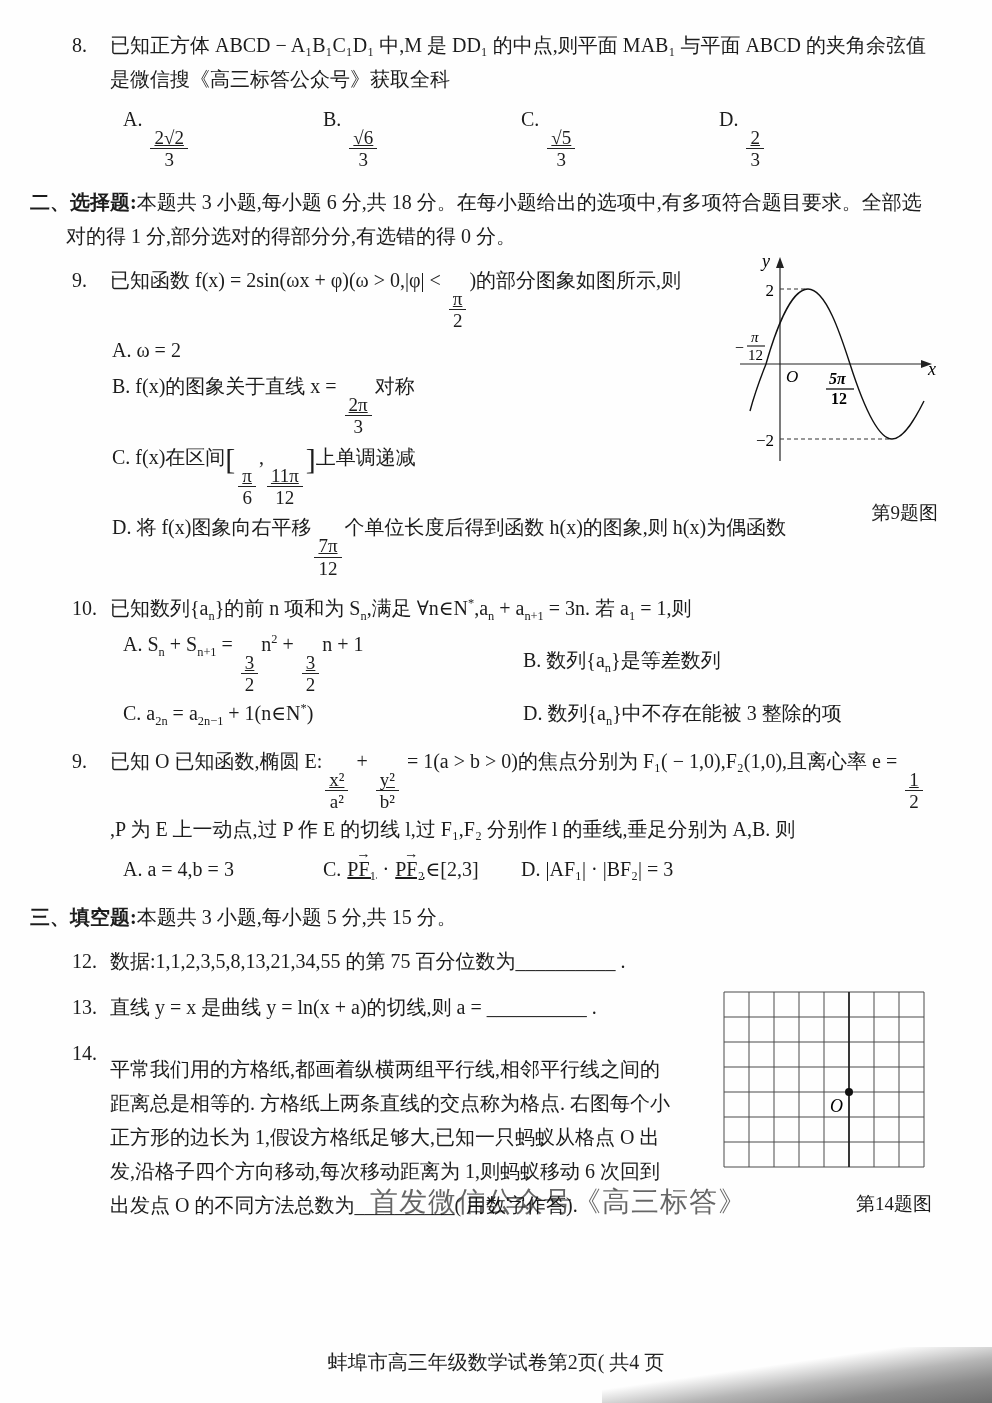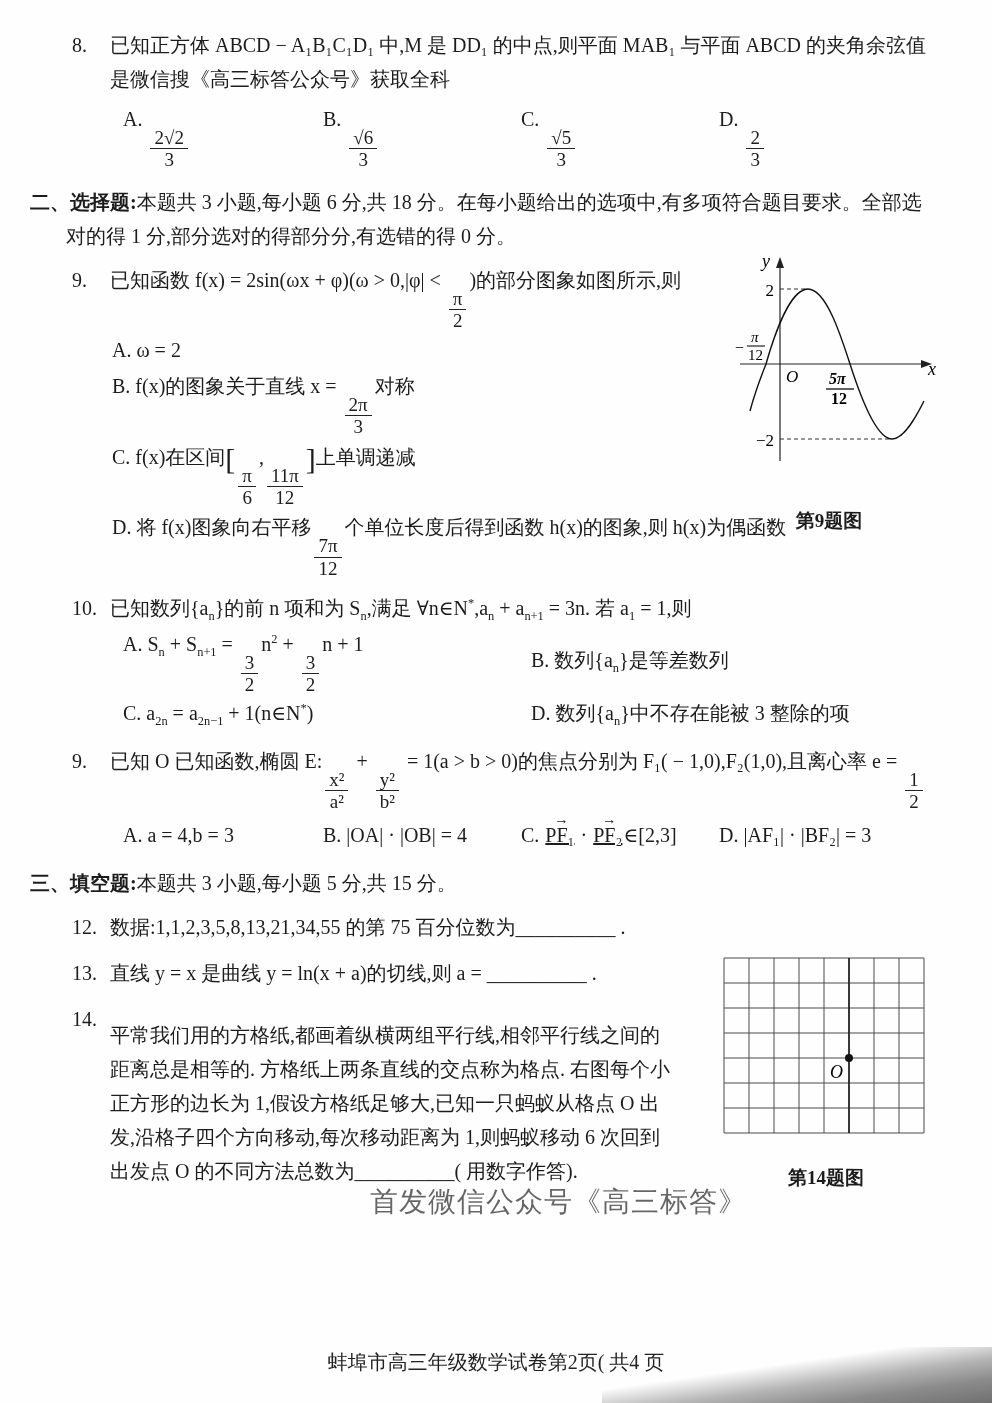--- a/index.html
+++ b/index.html
@@ -20,37 +20,37 @@
   
   .sec { padding-left: 36px; text-indent: -36px; margin: 14px 0 6px 0; }
   .sec b { font-weight: 700; }
 
   
   .q { display: flex; margin: 10px 0 12px 42px; position: relative; }
   .qnum { flex: none; width: 38px; }
   .qbody { flex: 1; min-width: 0; }
   .opt { margin-left: 2px; margin-top: 2px; }
   .optgrid4 { display: grid; grid-template-columns: 200px 198px 198px auto; margin-left: 13px; margin-top: 6px; align-items: center; }
-  .optgrid2 { display: grid; grid-template-columns: 400px auto; margin-left: 13px; align-items: center; gap: 8px; }
+  .optgrid2 { display: grid; grid-template-columns: 400px auto; margin-left: 13px; align-items: center; }
 
   
   .frac { display: inline-flex; flex-direction: column; align-items: center;
           vertical-align: -0.95em; margin: 0 3px; line-height: 1.12; font-size: 0.95em; }
-  .frac .fnum { padding: 0 4px; border-bottom: 1.4px solid #222; display: block; }
+  .frac .fnum { padding: 0 4px; border-bottom: 1.4px solid #222; display: block; text-decoration: underline; }
   .frac .fden { padding: 0 4px; display: block; }
   sub { font-size: 0.62em; }
   sup { font-size: 0.62em; }
   .big { font-size: 1.5em; vertical-align: -0.15em; line-height: 1; }
   .vec { position: relative; display: inline-block; margin: 0 1px; text-decoration: underline; }
   .vec::after { content: "→"; position: absolute; left: 55%; transform: translateX(-50%);
                 top: -0.8em; font-size: 0.72em; }
 
   
   .fig { position: absolute; text-align: center; }
-  .fig-caption { font-weight: 700; margin-top: 14px; font-size: 19px; }
+  .fig-caption { font-weight: 400; margin-top: 6px; font-size: 19px; text-align: right; }
   #fig-q9 { right: 0; top: -14px; width: 218px; }
   #fig-q14 { right: 6px; top: -46px; width: 212px; }
   svg text { font-family: "Liberation Serif", "DejaVu Serif", serif; }
 
   .wrap-right { padding-right: 252px; }
   #q14 .qbody { padding-right: 262px; margin-top: 16px; }
 
   .watermark {
     position: absolute; left: 322px; top: 1178px;
     color: #000000; opacity: 0.6; font-size: 28px; letter-spacing: 1px;
@@ -185,24 +185,23 @@
       <div class="qbody">
         <div><span>已知 O 已知函数,椭圆 E:</span><span class="frac">
               <span class="fnum">x²</span>
               <span class="fden">a²</span>
             </span><span> + </span><span class="frac">
               <span class="fnum">y²</span>
               <span class="fden">b²</span>
             </span><span> = 1(a &gt; b &gt; 0)的焦点分别为 F₁( − 1,0),F₂(1,0),且离心率 e = </span><span class="frac">
               <span class="fnum">1</span>
               <span class="fden">2</span>
-            </span></div>
+            </span><span>,P 为 E 上一动点,过 P 作 E 的切线 l,过 F₁,F₂ 分别作 l 的垂线,垂足分别为 A,B. 则</span></div>
         <div class="optgrid4">
           <span><span>A. a = 4,b = 3</span></span>
-          <span><span>B. |OA| · |OB| = 4</span></span>
           <span><span>C. </span><span class="vec">PF₁</span><span> · </span><span class="vec">PF₂</span><span>∈[2,3]</span></span>
           <span><span>D. |AF₁| · |BF₂| = 3</span></span>
         </div>
       </div>
     </div>
 
     <div class="sec">
       <b>三、填空题:</b><span>本题共 3 小题,每小题 5 分,共 15 分。</span>
     </div>
 

